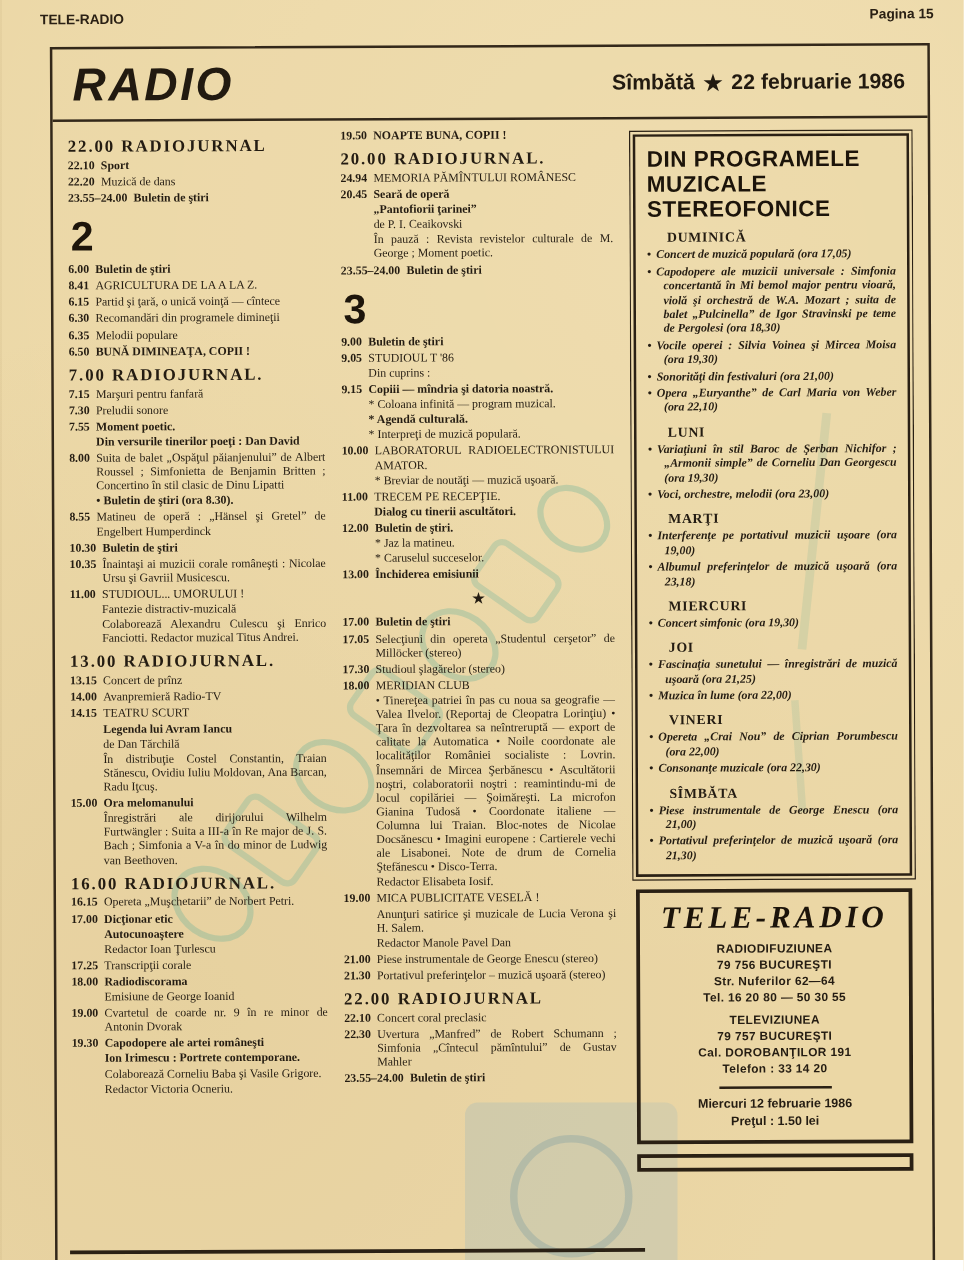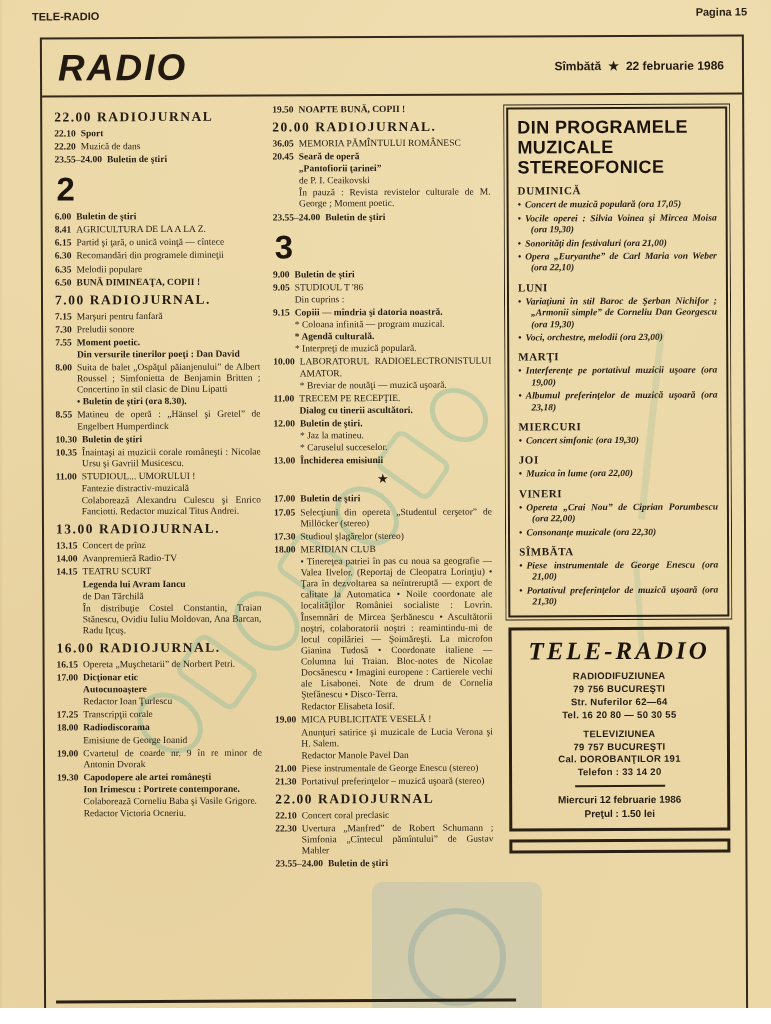--- a/index.html
+++ b/index.html
@@ -26,21 +26,21 @@
   }
   .title-row{
     display:flex; justify-content:space-between; align-items:center;
     padding:8px 18px 6px 16px; border-bottom:2.5px solid #33281a;
   }
   .radio-title{
     font-family:"Liberation Sans",sans-serif; font-weight:bold; font-style:italic;
     font-size:37px; letter-spacing:2px; color:#221a10;
   }
   .issue-date{
-    font-family:"Liberation Sans",sans-serif; font-weight:bold; font-size:12px;
+    font-family:"Liberation Sans",sans-serif; font-weight:bold; font-size:17px;
     display:flex; gap:7px; align-items:center; color:#221a10;
   }
   .cols{
     display:flex; gap:13px; padding:8px 12px 0 12px; height:900px; overflow:hidden;
   }
   .col{overflow:hidden;}
   .col1{width:206px;}
   .col2{width:219px;}
   .col3{width:228px;}
   
@@ -62,21 +62,21 @@
   .star-sep{text-align:center; font-size:13px; margin:5px 0 6px 0;}
   
   .stereo-box{
     border:2.5px solid #2a2014; outline:1px solid #2a2014; outline-offset:2px;
     margin:4px 3px 10px 3px; padding:8px 9px 6px 9px; background:rgba(236,216,167,.2);
   }
   .stereo-title{
     font-family:"Liberation Sans",sans-serif; font-weight:bold; font-size:18px;
     line-height:1.12; letter-spacing:.4px; margin-bottom:7px; color:#1c140a;
   }
-  .day-name{font-weight:bold; font-size:11px; letter-spacing:.6px; margin:7px 0 3px 0;}
+  .day-name{font-weight:bold; font-size:11px; letter-spacing:.6px; margin:7px 0 3px 16px;}
   .stereo-item{
     font-style:italic; font-weight:bold; font-size:9.5px; line-height:1.2;
     padding-left:13px; text-indent:-13px; text-align:justify; margin-bottom:2px;
   }
   .stereo-item .bullet{font-style:normal; margin-right:4px;}
   .teleradio-box{
     border:3px solid #2a2014; margin:0 3px 0 3px; padding:7px 8px 6px 8px;
     text-align:center; background:rgba(236,216,167,.2);
   }
   .teleradio-title{
@@ -237,20 +237,25 @@
             <span class="time">14.00</span>
             <span class="title">Avanpremieră Radio-TV</span>
           </div>
           <div class="entry">
             <span class="time">14.15</span>
             <span class="title">TEATRU SCURT</span>
             <div class="detail b">Legenda lui Avram Iancu</div>
             <div class="detail">de Dan Tărchilă</div>
             <div class="detail">În distribuţie Costel Constantin, Traian Stănescu, Ovidiu Iuliu Moldovan, Ana Barcan, Radu Iţcuş.</div>
           </div>
+          <div class="entry bold-title">
+            <span class="time">15.00</span>
+            <span class="title">Ora melomanului</span>
+            <div class="detail">Înregistrări ale dirijorului Wilhelm Furtwängler : Suita a III-a în Re major de J. S. Bach ; Simfonia a V-a în do minor de Ludwig van Beethoven.</div>
+          </div>
           <div class="entry major">
             <span class="time">16.00</span>
             <span class="title">RADIOJURNAL.</span>
           </div>
           <div class="entry">
             <span class="time">16.15</span>
             <span class="title">Opereta „Muşchetarii” de Norbert Petri.</span>
           </div>
           <div class="entry bold-title">
             <span class="time">17.00</span>
@@ -282,21 +287,21 @@
       <div class="col col2" id="col2">
           <div class="entry bold-title">
             <span class="time">19.50</span>
             <span class="title">NOAPTE BUNĂ, COPII !</span>
           </div>
           <div class="entry major">
             <span class="time">20.00</span>
             <span class="title">RADIOJURNAL.</span>
           </div>
           <div class="entry">
-            <span class="time">36.05</span>
+            <span class="time">24.94</span>
             <span class="title">MEMORIA PĂMÎNTULUI ROMÂNESC</span>
           </div>
           <div class="entry bold-title">
             <span class="time">20.45</span>
             <span class="title">Seară de operă</span>
             <div class="detail b">„Pantofiorii ţarinei”</div>
             <div class="detail">de P. I. Ceaikovski</div>
             <div class="detail">În pauză : Revista revistelor culturale de M. George ; Moment poetic.</div>
           </div>
           <div class="entry bold-title">
@@ -390,32 +395,34 @@
             <span class="title">Buletin de ştiri</span>
           </div>
         </div>
 
       <div class="col col3">
         <div class="stereo-box">
           <div class="stereo-title">DIN PROGRAMELE MUZICALE STEREOFONICE</div>
           <div id="stereo-days">
               <div class="day-name">DUMINICĂ</div>
               <div class="stereo-item"><span class="bullet">•</span><span>Concert de muzică populară (ora 17,05)</span></div>
+              <div class="stereo-item"><span class="bullet">•</span><span>Capodopere ale muzicii universale : Simfonia concertantă în Mi bemol major pentru vioară, violă şi orchestră de W.A. Mozart ; suita de balet „Pulcinella” de Igor Stravinski pe teme de Pergolesi (ora 18,30)</span></div>
               <div class="stereo-item"><span class="bullet">•</span><span>Vocile operei : Silvia Voinea şi Mircea Moisa (ora 19,30)</span></div>
               <div class="stereo-item"><span class="bullet">•</span><span>Sonorităţi din festivaluri (ora 21,00)</span></div>
               <div class="stereo-item"><span class="bullet">•</span><span>Opera „Euryanthe” de Carl Maria von Weber (ora 22,10)</span></div>
               <div class="day-name">LUNI</div>
               <div class="stereo-item"><span class="bullet">•</span><span>Variaţiuni în stil Baroc de Şerban Nichifor ; „Armonii simple” de Corneliu Dan Georgescu (ora 19,30)</span></div>
               <div class="stereo-item"><span class="bullet">•</span><span>Voci, orchestre, melodii (ora 23,00)</span></div>
               <div class="day-name">MARŢI</div>
               <div class="stereo-item"><span class="bullet">•</span><span>Interferenţe pe portativul muzicii uşoare (ora 19,00)</span></div>
               <div class="stereo-item"><span class="bullet">•</span><span>Albumul preferinţelor de muzică uşoară (ora 23,18)</span></div>
               <div class="day-name">MIERCURI</div>
               <div class="stereo-item"><span class="bullet">•</span><span>Concert simfonic (ora 19,30)</span></div>
               <div class="day-name">JOI</div>
+              <div class="stereo-item"><span class="bullet">•</span><span>Fascinaţia sunetului — înregistrări de muzică uşoară (ora 21,25)</span></div>
               <div class="stereo-item"><span class="bullet">•</span><span>Muzica în lume (ora 22,00)</span></div>
               <div class="day-name">VINERI</div>
               <div class="stereo-item"><span class="bullet">•</span><span>Opereta „Crai Nou” de Ciprian Porumbescu (ora 22,00)</span></div>
               <div class="stereo-item"><span class="bullet">•</span><span>Consonanţe muzicale (ora 22,30)</span></div>
               <div class="day-name">SÎMBĂTA</div>
               <div class="stereo-item"><span class="bullet">•</span><span>Piese instrumentale de George Enescu (ora 21,00)</span></div>
               <div class="stereo-item"><span class="bullet">•</span><span>Portativul preferinţelor de muzică uşoară (ora 21,30)</span></div>
             </div>
         </div>
 

